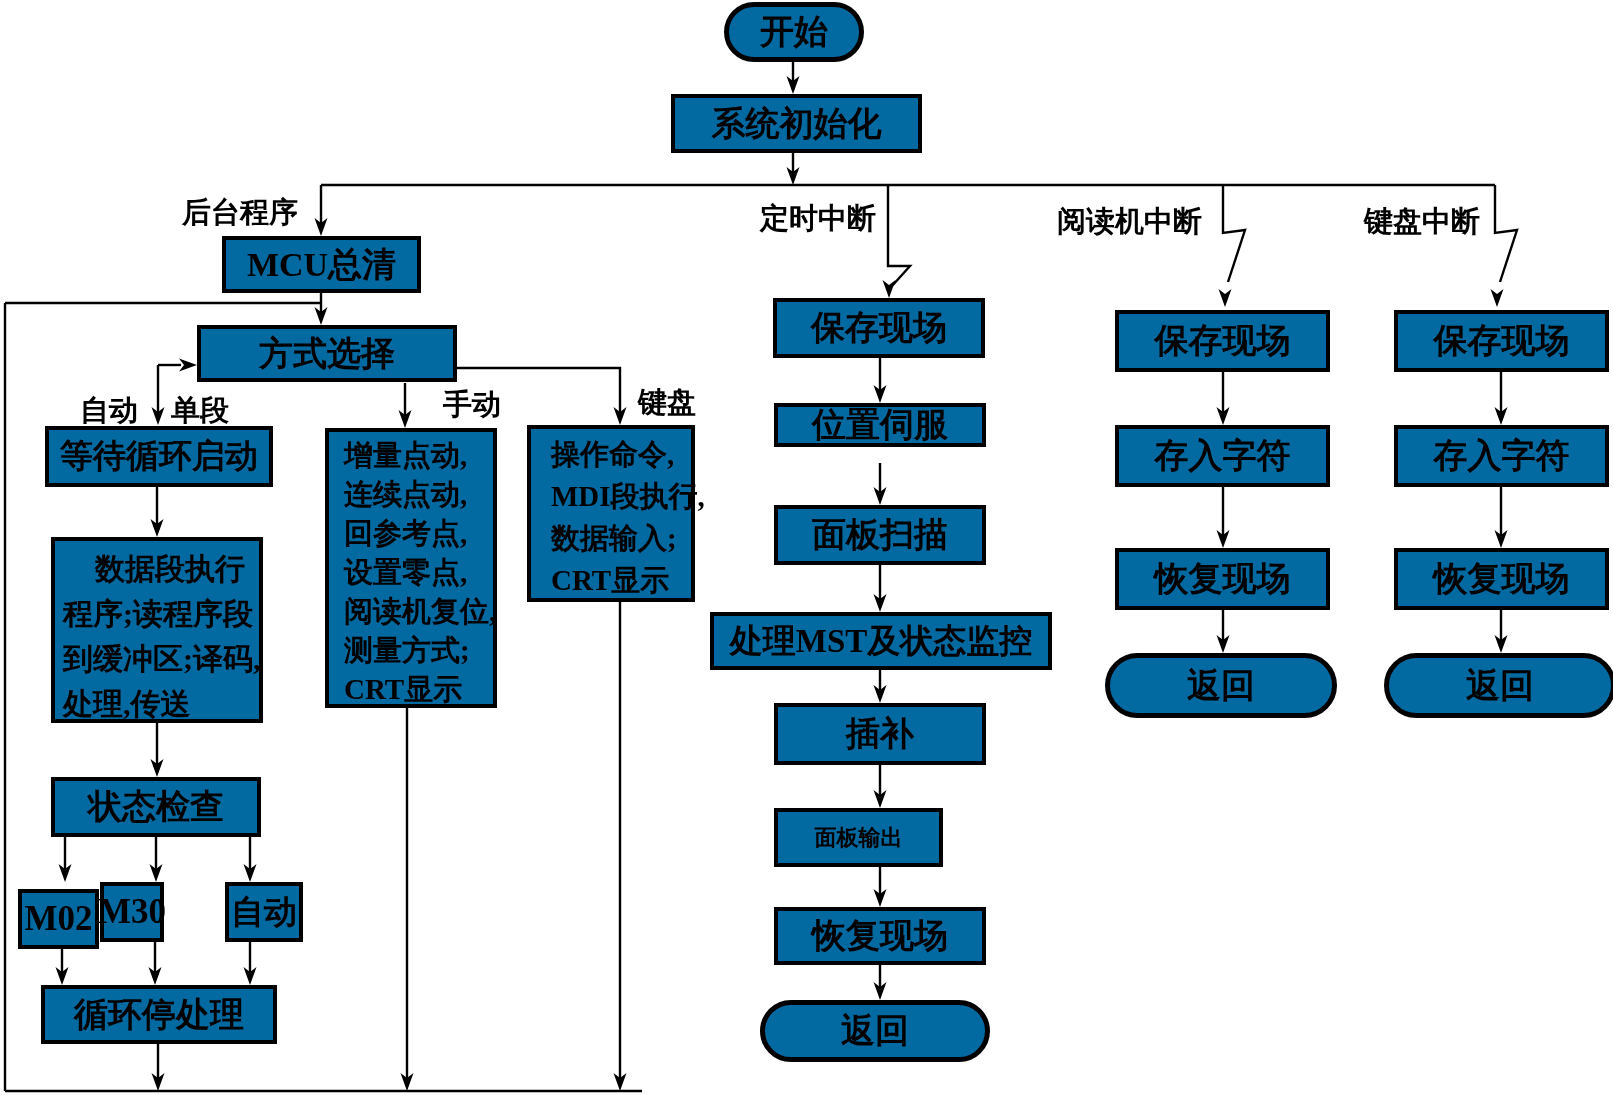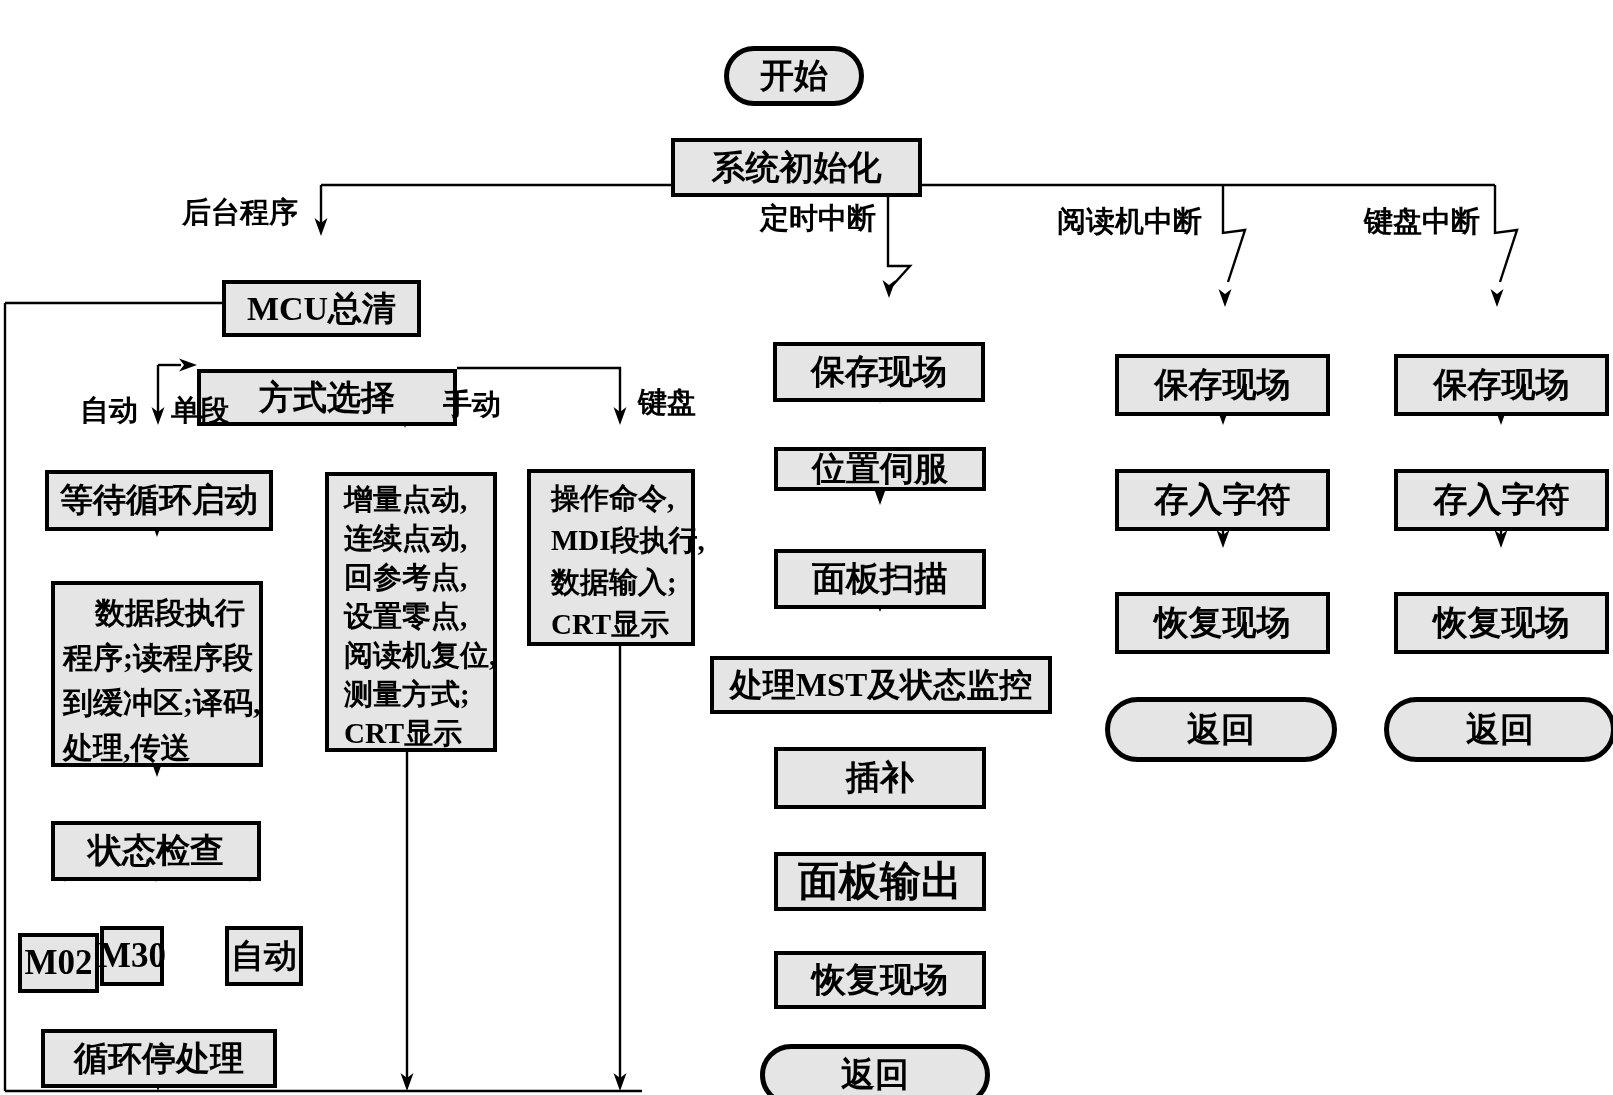--- a/index.html
+++ b/index.html
@@ -9,28 +9,27 @@
     background:#ffffff;
     font-family:"Liberation Serif","DejaVu Serif","DejaVu Sans",serif;
     font-weight:bold;
     color:#000;
     overflow:hidden;
   }
   #wires{position:absolute;left:0;top:0;z-index:0;}
   .node{
     position:absolute;
     box-sizing:border-box;
-    background:#e5e5e5;
+    background:#0369a1;
     border:4px solid #000;
     display:flex;align-items:center;justify-content:center;
     text-align:center;
     z-index:1;
     line-height:1.05;
     white-space:nowrap;
-    margin-top:44px;
   }
   .stadium{border-radius:999px;border-width:5px;}
   .mbox{
     display:block;
     text-align:left;
     white-space:normal;
   }
   .mbox .ln{white-space:nowrap;}
   .lbl{
     position:absolute;
@@ -204,21 +203,21 @@
     <div class="ln">MDI段执行,</div>
     <div class="ln">数据输入;</div>
     <div class="ln">CRT显示</div>
   </div>
 
   <div class="node" style="left:773px;top:298px;width:212px;height:60px;font-size:34px;">保存现场</div>
   <div class="node" style="left:774px;top:403px;width:212px;height:44px;font-size:34px;">位置伺服</div>
   <div class="node" style="left:774px;top:505px;width:212px;height:60px;font-size:34px;">面板扫描</div>
   <div class="node" style="left:710px;top:612px;width:342px;height:58px;font-size:33px;">处理MST及状态监控</div>
   <div class="node" style="left:774px;top:703px;width:212px;height:62px;font-size:34px;">插补</div>
-  <div class="node" style="left:774px;top:808px;width:212px;height:59px;font-size:41px;">面板输出</div>
+  <div class="node" style="left:774px;top:808px;width:169px;height:59px;font-size:22px;">面板输出</div>
   <div class="node" style="left:774px;top:907px;width:212px;height:58px;font-size:34px;">恢复现场</div>
   <div class="node stadium" style="left:760px;top:1000px;width:230px;height:62px;font-size:34px;">返回</div>
 
   <div class="node" style="left:1115px;top:310px;width:215px;height:62px;font-size:34px;">保存现场</div>
   <div class="node" style="left:1115px;top:425px;width:215px;height:62px;font-size:34px;">存入字符</div>
   <div class="node" style="left:1115px;top:548px;width:215px;height:62px;font-size:34px;">恢复现场</div>
   <div class="node stadium" style="left:1105px;top:653px;width:232px;height:65px;font-size:34px;">返回</div>
 
   <div class="node" style="left:1394px;top:310px;width:215px;height:62px;font-size:34px;">保存现场</div>
   <div class="node" style="left:1394px;top:425px;width:215px;height:62px;font-size:34px;">存入字符</div>

